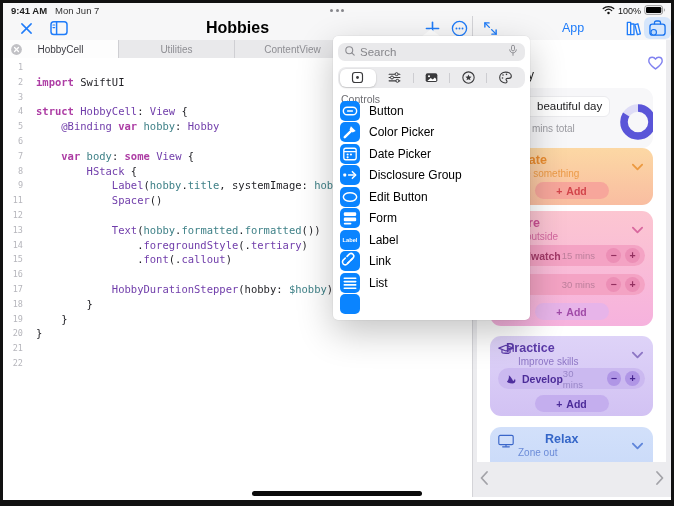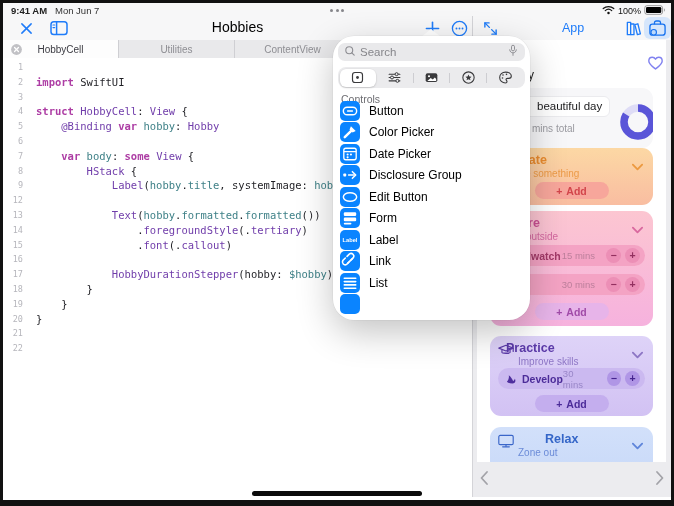--- a/index.html
+++ b/index.html
@@ -14,21 +14,21 @@
   #status-time{position:absolute;left:8px;top:2px;font-weight:bold;}
   #status-date{position:absolute;left:52px;top:2px;color:#333;}
   #status-right{position:absolute;right:5px;top:2px;display:flex;align-items:center;gap:3px;}
   #status-batt-label{font-size:9px;color:#111;}
   #mt-dots{position:absolute;left:327px;top:6px;display:flex;gap:2.5px;}
   #mt-dots i{width:3px;height:3px;border-radius:50%;background:#86868b;}
   #toolbar{position:absolute;left:0;top:13px;width:668px;height:24px;}
   .tbtn{position:absolute;top:0;height:24px;display:flex;align-items:center;justify-content:center;cursor:default;}
   #btn-close{left:12px;width:22px;}
   #btn-sidebar{left:44px;width:24px;}
-  #win-title{position:absolute;left:0;top:3px;width:469px;text-align:center;font-size:14px;font-weight:normal;color:#000;}
+  #win-title{position:absolute;left:0;top:3px;width:469px;text-align:center;font-size:16px;font-weight:bold;color:#000;}
   #btn-add{left:418px;width:22px;}
   #btn-more{left:444px;width:24px;}
   #btn-expand{left:476px;width:22px;}
   #btn-app{left:546px;width:48px;font-size:12.5px;color:#1f7cf9;}
   #btn-books{left:618px;width:24px;}
   #btn-case{left:641px;width:27px;height:22px;top:1px;background:#d6e6fb;border-radius:6px;}
   .hairline{position:absolute;background:#d8d8dc;}
 
   
   #tabstrip{position:absolute;left:0;top:37px;width:469px;height:18px;background:#e9e9eb;display:flex;}
@@ -114,21 +114,21 @@
   .theme-purple .h-name{color:#4c2c99;}
   .theme-purple .h-mins{color:#9886c7;}
   .theme-purple .step{background:#b096e6;color:#45248f;}
   .theme-purple .add-pill{background:#c4aeee;color:#4c2c99;}
   .theme-blue{background:linear-gradient(180deg,#d2e0fa,#c5d7f8);}
   .theme-blue .c-title{color:#3566c8;padding-left:39px;}
   .theme-blue .c-sub{color:#6c8cd8;}
   .theme-blue .c-chev{color:#5f85da;}
 
   
-  #popover{position:absolute;left:330px;top:33px;width:197px;height:284px;background:#fff;border-radius:21px;box-shadow:0 12px 36px rgba(0,0,0,.24),0 0 0 0.5px rgba(0,0,0,.06);overflow:hidden;}
+  #popover{position:absolute;left:330px;top:33px;width:197px;height:284px;background:#fff;border-radius:5px;box-shadow:0 12px 36px rgba(0,0,0,.24),0 0 0 0.5px rgba(0,0,0,.06);overflow:hidden;}
   #pop-arrow{position:absolute;left:417px;top:26px;width:0;height:0;border-left:11px solid transparent;border-right:11px solid transparent;border-bottom:9px solid #fff;}
   #pop-search{position:absolute;left:5px;top:7px;width:187px;height:18px;background:#e9e9eb;border-radius:7px;display:flex;align-items:center;padding:0 6px;gap:4px;}
   #pop-search .ph{font-size:11.5px;color:#86868b;flex:1;}
   #pop-segs{position:absolute;left:5px;top:31px;width:187px;height:21px;background:#ebebed;border-radius:8px;display:flex;align-items:center;padding:1.5px;}
   .seg{flex:1;height:18px;display:flex;align-items:center;justify-content:center;border-radius:6px;position:relative;}
   .seg.sel{background:#fff;box-shadow:0 1px 2px rgba(0,0,0,.15),0 0 0 0.5px rgba(0,0,0,.04);}
   .seg:not(.sel):not(:last-child)::after{content:"";position:absolute;right:-0.5px;top:4px;width:1px;height:10px;background:#cdcdd1;}
   #pop-section{position:absolute;left:8px;top:57px;font-size:10.5px;color:#6d6d72;}
   #pop-list{position:absolute;left:0;top:64px;width:197px;}
   .lib-item{display:flex;align-items:center;height:21.5px;padding-left:7px;gap:9px;}
@@ -259,20 +259,21 @@
     <div id="code">
           <div class="cl"><span class="ln">1</span><span class="ct"></span></div>
           <div class="cl"><span class="ln">2</span><span class="ct"><span class="k">import</span><span class="p"> SwiftUI</span></span></div>
           <div class="cl"><span class="ln">3</span><span class="ct"></span></div>
           <div class="cl"><span class="ln">4</span><span class="ct"><span class="k">struct</span><span class="p"> </span><span class="t">HobbyCell</span><span class="p">: </span><span class="t">View</span><span class="p"> {</span></span></div>
           <div class="cl"><span class="ln">5</span><span class="ct"><span class="p">    </span><span class="t">@Binding</span><span class="p"> </span><span class="k">var</span><span class="p"> </span><span class="v">hobby</span><span class="p">: </span><span class="t">Hobby</span></span></div>
           <div class="cl"><span class="ln">6</span><span class="ct"></span></div>
           <div class="cl"><span class="ln">7</span><span class="ct"><span class="p">    </span><span class="k">var</span><span class="p"> </span><span class="v">body</span><span class="p">: </span><span class="k">some</span><span class="p"> </span><span class="t">View</span><span class="p"> {</span></span></div>
           <div class="cl"><span class="ln">8</span><span class="ct"><span class="p">        </span><span class="t">HStack</span><span class="p"> {</span></span></div>
           <div class="cl"><span class="ln">9</span><span class="ct"><span class="p">            </span><span class="t">Label</span><span class="p">(</span><span class="v">hobby</span><span class="p">.</span><span class="v">title</span><span class="p">, systemImage: </span><span class="v">hobby</span><span class="p">.</span><span class="v">imageName</span><span class="p">)</span></span></div>
+          <div class="cl"><span class="ln">11</span><span class="ct"><span class="p">            </span><span class="t">Spacer</span><span class="p">()</span></span></div>
           <div class="cl"><span class="ln">12</span><span class="ct"></span></div>
           <div class="cl"><span class="ln">13</span><span class="ct"><span class="p">            </span><span class="t">Text</span><span class="p">(</span><span class="v">hobby</span><span class="p">.</span><span class="v">formatted</span><span class="p">.</span><span class="v">formatted</span><span class="p">())</span></span></div>
           <div class="cl"><span class="ln">14</span><span class="ct"><span class="p">                .</span><span class="t">foregroundStyle</span><span class="p">(.</span><span class="t">tertiary</span><span class="p">)</span></span></div>
           <div class="cl"><span class="ln">15</span><span class="ct"><span class="p">                .</span><span class="t">font</span><span class="p">(.</span><span class="t">callout</span><span class="p">)</span></span></div>
           <div class="cl"><span class="ln">16</span><span class="ct"></span></div>
           <div class="cl"><span class="ln">17</span><span class="ct"><span class="p">            </span><span class="t">HobbyDurationStepper</span><span class="p">(hobby: </span><span class="v">$hobby</span><span class="p">)</span></span></div>
           <div class="cl"><span class="ln">18</span><span class="ct"><span class="p">        }</span></span></div>
           <div class="cl"><span class="ln">19</span><span class="ct"><span class="p">    }</span></span></div>
           <div class="cl"><span class="ln">20</span><span class="ct"><span class="p">}</span></span></div>
           <div class="cl"><span class="ln">21</span><span class="ct"></span></div>

